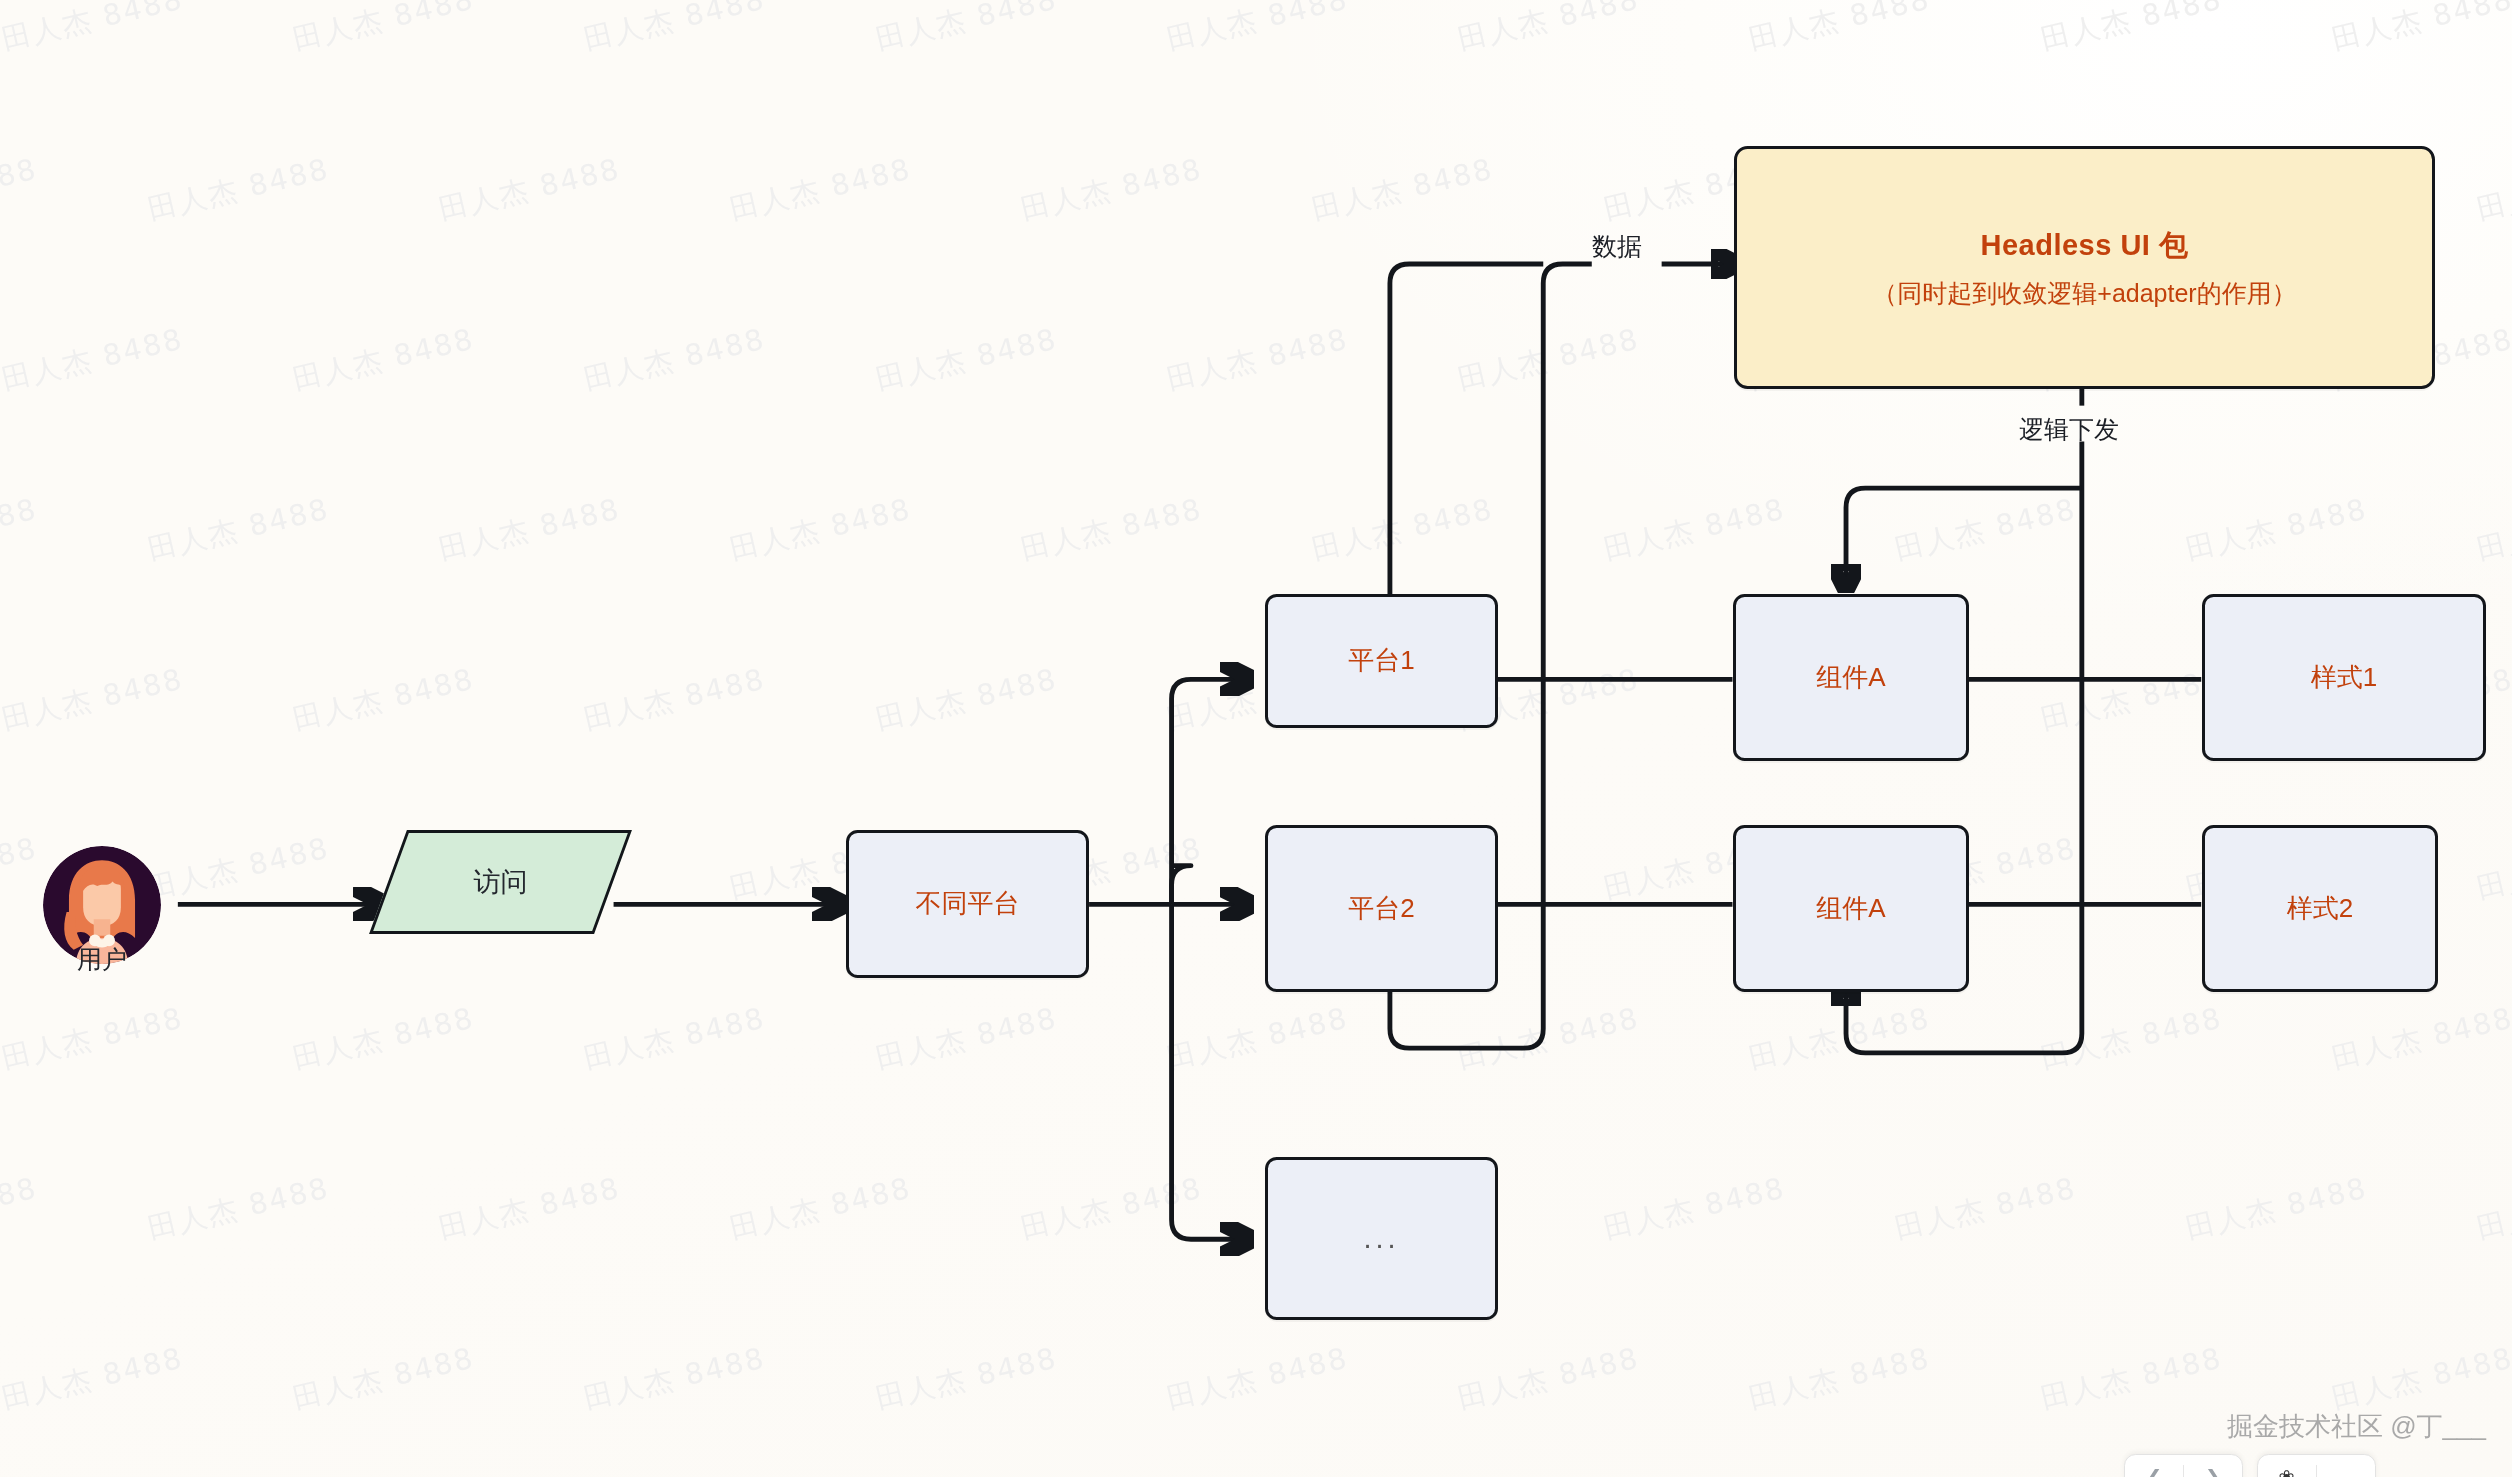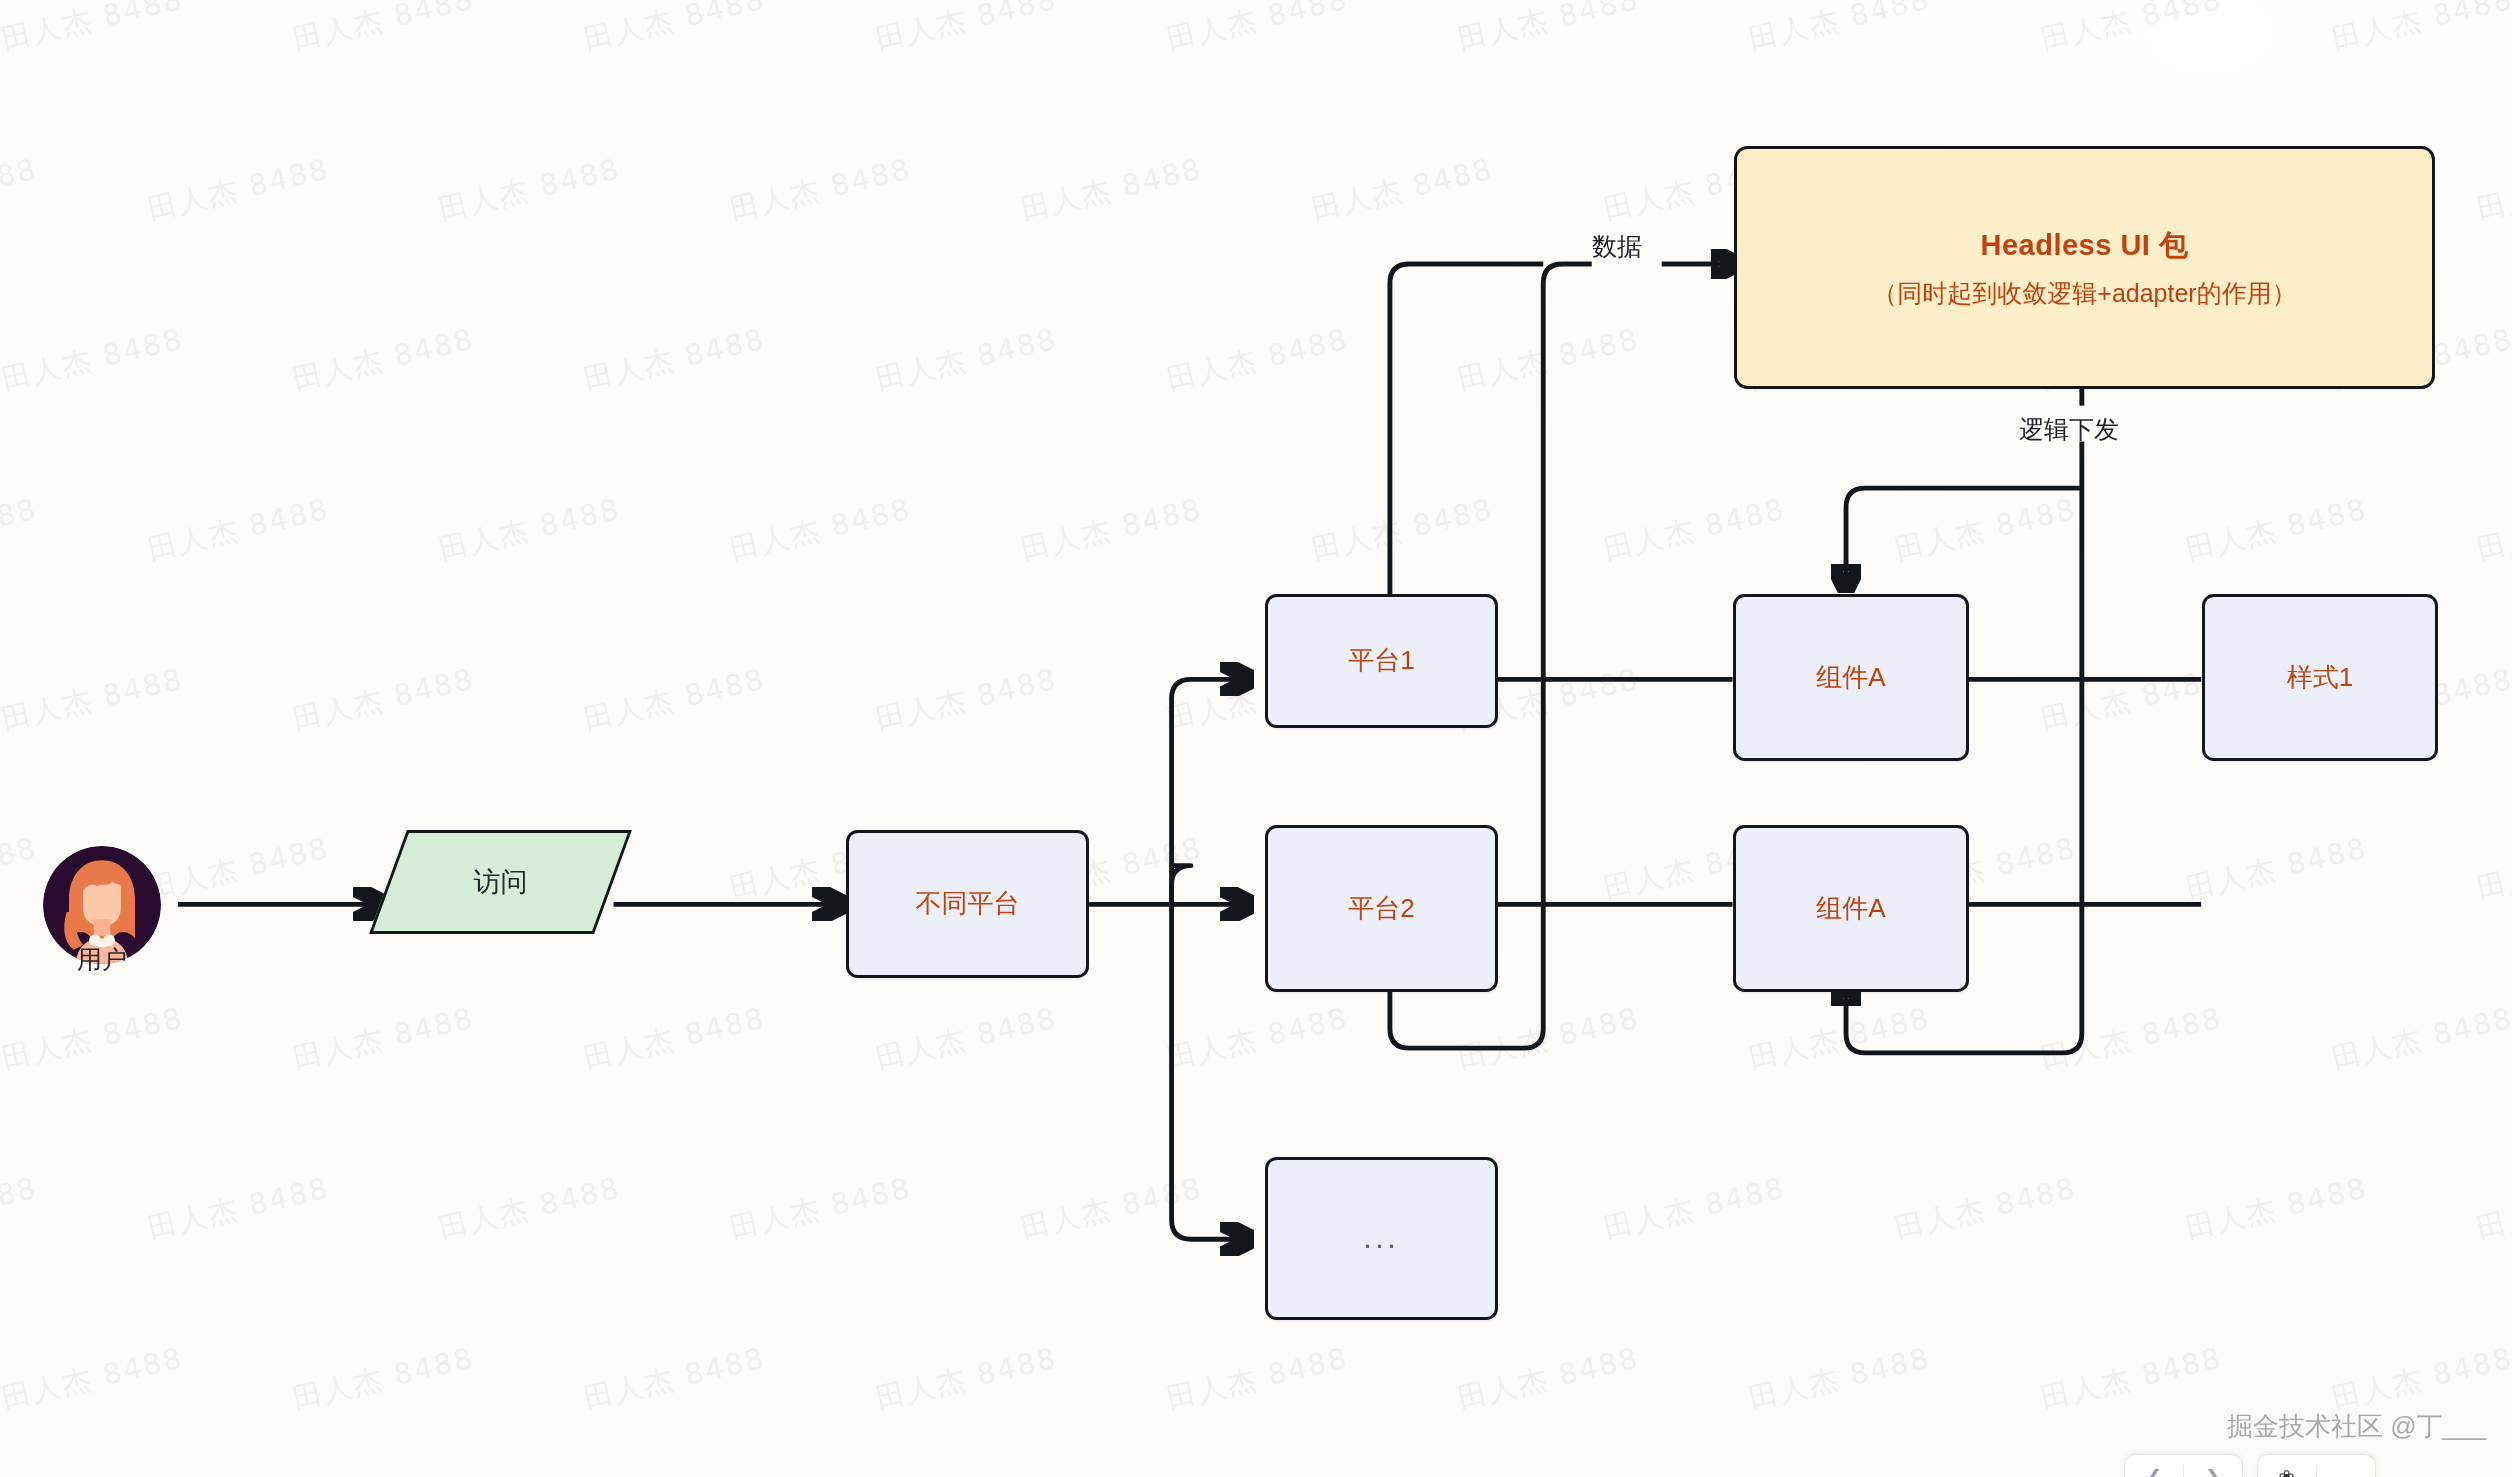--- a/index.html
+++ b/index.html
@@ -315,21 +315,22 @@
 
   <div class="node" style="left:846px; top:830px; width:243px; height:148px;">不同平台</div>
 
   <div class="node" style="left:1265px; top:594px; width:233px; height:134px;">平台1</div>
   <div class="node" style="left:1265px; top:825px; width:233px; height:167px;">平台2</div>
   <div class="node" style="left:1265px; top:1157px; width:233px; height:163px; font-size:29px; letter-spacing:3.9px; color:#555;">...</div>
 
   <div class="node" style="left:1733px; top:594px; width:236px; height:167px;">组件A</div>
   <div class="node" style="left:1733px; top:825px; width:236px; height:167px;">组件A</div>
 
-  <div class="node" style="left:2202px; top:594px; width:236px; height:167px;">样式1</div>
+  <div class="node" style="left:2202px; top:594px; width:284px; height:167px;">样式1</div>
+  <div class="node" style="left:2202px; top:825px; width:236px; height:167px;">样式2</div>
 
   <div class="node accent" style="left:1734px; top:146px; width:701px; height:243px;">
     <div class="t1">Headless UI 包</div>
     <div class="t2">（同时起到收敛逻辑+adapter的作用）</div>
   </div>
 
   <div class="edge-label" style="left:1592px; top:246px; transform:translateY(-50%);">数据</div>
   <div class="edge-label" style="left:2019px; top:413px;">逻辑下发</div>
 
   <div id="credit">掘金技术社区 @丁___</div>

